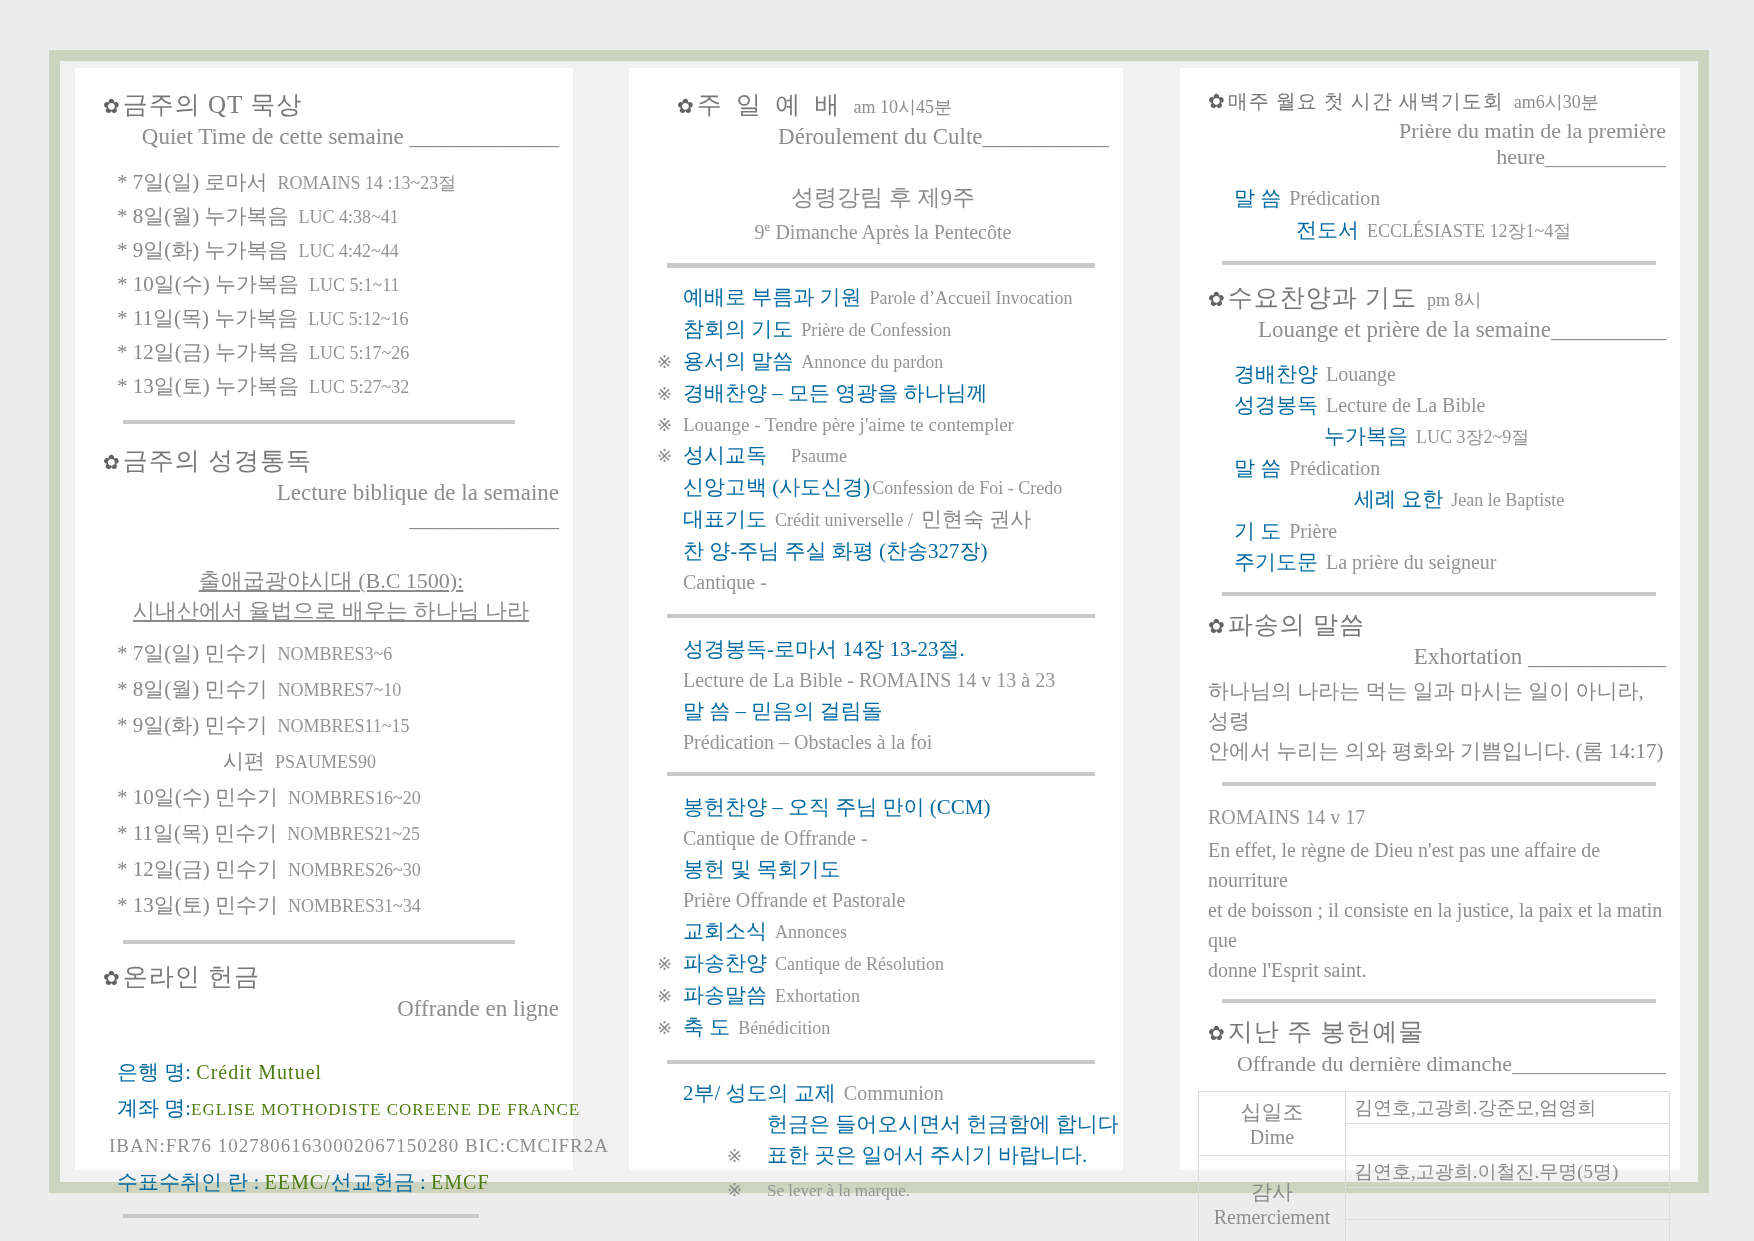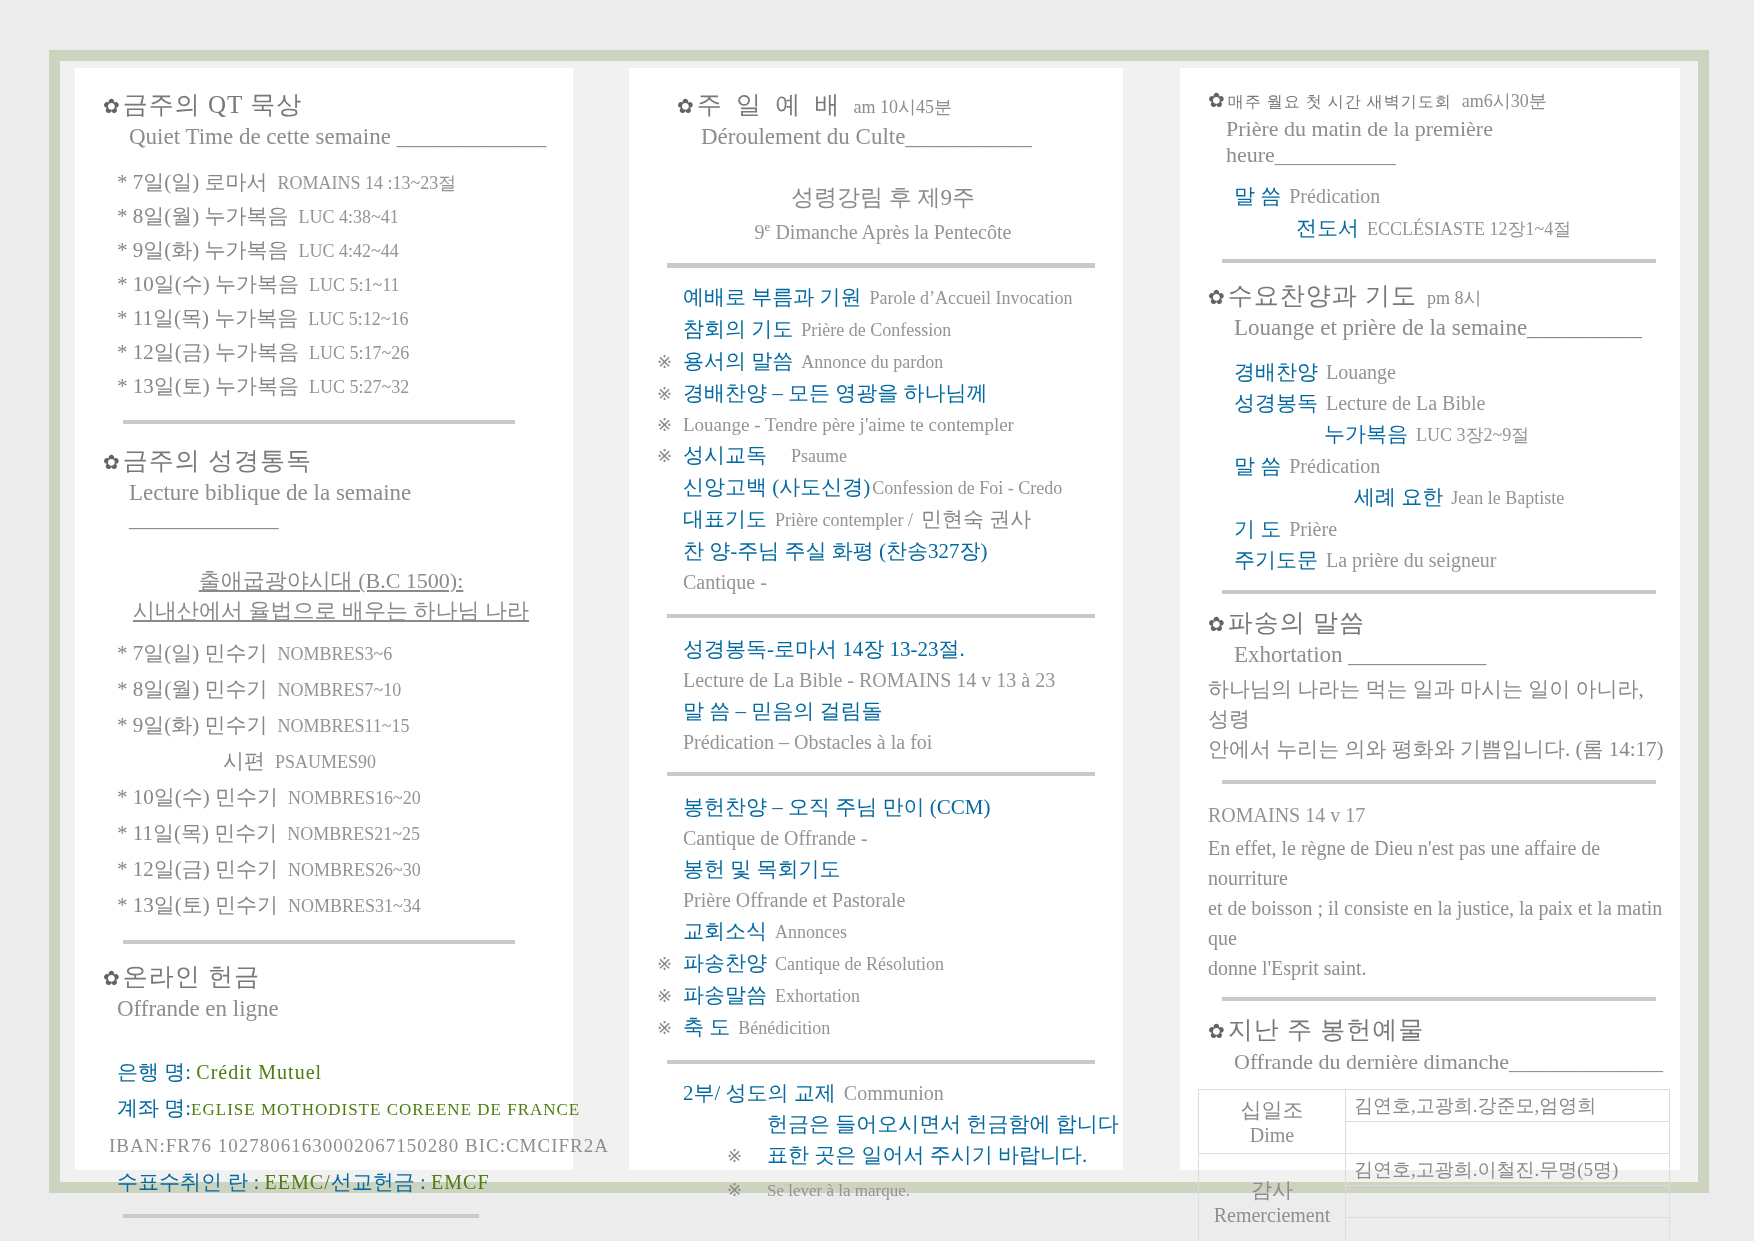--- a/index.html
+++ b/index.html
@@ -8,21 +8,21 @@
   .frame { position:absolute; left:49px; top:50px; width:1660px; height:1143px; border:11px solid #ccd3bf; background:#f1f1f1; }
   .col { position:absolute; top:68px; height:1102px; background:#ffffff; padding:14px 14px 0 28px; }
   .col-left { left:75px;  width:498px; }
   .col-mid  { left:629px; width:494px; }
   .col-right{ left:1180px;width:500px; }
 
   .sec-head { display:flex; align-items:baseline; margin-top:6px; }
   .flower { color:#636363; font-family:"DejaVu Sans",sans-serif; font-size:20px; margin-right:3px; }
   .t-ko { font-size:25px; color:#787878; letter-spacing:1px; }
   .t-time { font-size:18px; color:#8d8d8d; margin-left:10px;text-align:center; }
-  .t-fr { font-size:23px; color:#8d8d8d; margin-left:26px; margin-top:3px; }
+  .t-fr { font-size:23px; color:#8d8d8d; margin-left:26px; margin-top:3px;text-align:right; }
 
   .li { font-size:21px; line-height:33px; padding-left:14px; white-space:nowrap; }
   .li .k { color:#868686; margin-right:10px; }
   .f { font-size:18px; color:#949494; }
   .k { color:#0369a1; }
   .k2 { color:#868686; font-size:21px; }
 
   .hr { height:4px; background:#c9c9c9; }
 
   .center-line { text-align:center; font-size:22px; color:#8a8a8a; }
@@ -128,21 +128,21 @@
     <div class="hr" style="margin:18px 14px 0 10px;height:5px"></div>
 
     <div style="margin-top:14px">
       <div class="row"><span class="k">예배로  부름과  기원</span><span class="f">Parole d’Accueil Invocation</span></div>
       <div class="row"><span class="k">참회의  기도</span><span class="f">Prière de Confession</span></div>
       <div class="row"><span class="mark">※</span><span class="k">용서의  말씀</span><span class="f">Annonce du pardon</span></div>
       <div class="row"><span class="mark">※</span><span class="k">경배찬양 – 모든  영광을  하나님께</span></div>
       <div class="row"><span class="mark">※</span><span class="f" style="font-size:19px">Louange - Tendre père j'aime te contempler</span></div>
       <div class="row"><span class="mark">※</span><span class="k">성시교독</span><span class="f" style="margin-left:24px">Psaume</span></div>
       <div class="row"><span class="k">신앙고백  (사도신경)</span><span class="f" style="margin-left:2px">Confession de Foi - Credo</span></div>
-      <div class="row"><span class="k">대표기도</span><span class="f">Prière contempler /</span><span class="k2" style="margin-left:8px">민현숙  권사</span></div>
+      <div class="row"><span class="k">대표기도</span><span class="f">Crédit universelle /</span><span class="k2" style="margin-left:8px">민현숙  권사</span></div>
       <div class="row"><span class="k">찬  양-주님  주실  화평  (찬송327장)</span></div>
       <div class="row"><span class="f" style="font-size:20px">Cantique -</span></div>
     </div>
 
     <div class="hr" style="margin:16px 14px 0 10px"></div>
 
     <div style="margin-top:16px">
       <div class="row"><span class="k">성경봉독-로마서  14장  13-23절.</span></div>
       <div class="row"><span class="f" style="font-size:20px">Lecture de La Bible - ROMAINS 14 v 13 à 23</span></div>
       <div class="row"><span class="k">말  씀  –  믿음의  걸림돌</span></div>
@@ -169,21 +169,21 @@
       <div class="row" style="padding-left:110px"><span class="k">헌금은  들어오시면서  헌금함에  합니다</span></div>
       <div class="row" style="padding-left:110px"><span class="mark" style="width:40px;margin-left:-40px">※</span><span class="k">표한  곳은  일어서  주시기  바랍니다.</span></div>
       <div class="row" style="padding-left:110px;line-height:36px"><span class="mark" style="width:40px;margin-left:-40px">※</span><span class="f" style="font-size:17px">Se lever à la marque.</span></div>
     </div>
   </div>
 
   <div class="col col-right">
 
     <div class="sec-head">
       <span class="flower">✿</span>
-      <span class="t-ko" style="font-size:16px">매주  월요  첫  시간  새벽기도회</span>
+      <span class="t-ko" style="font-size:20px">매주  월요  첫  시간  새벽기도회</span>
       <span class="t-time">am6시30분</span>
     </div>
     <div class="t-fr" style="margin-left:18px;font-size:22px">Prière du matin de la première heure___________</div>
 
     <div class="row" style="margin-top:12px;line-height:32px"><span class="k">말  씀</span><span class="f" style="font-size:20px">Prédication</span></div>
     <div class="row" style="padding-left:88px;line-height:32px"><span class="k">전도서</span><span class="f">ECCLÉSIASTE 12장1~4절</span></div>
 
     <div class="hr" style="margin:14px 10px 0 14px"></div>
 
     <div class="sec-head" style="margin-top:16px">

